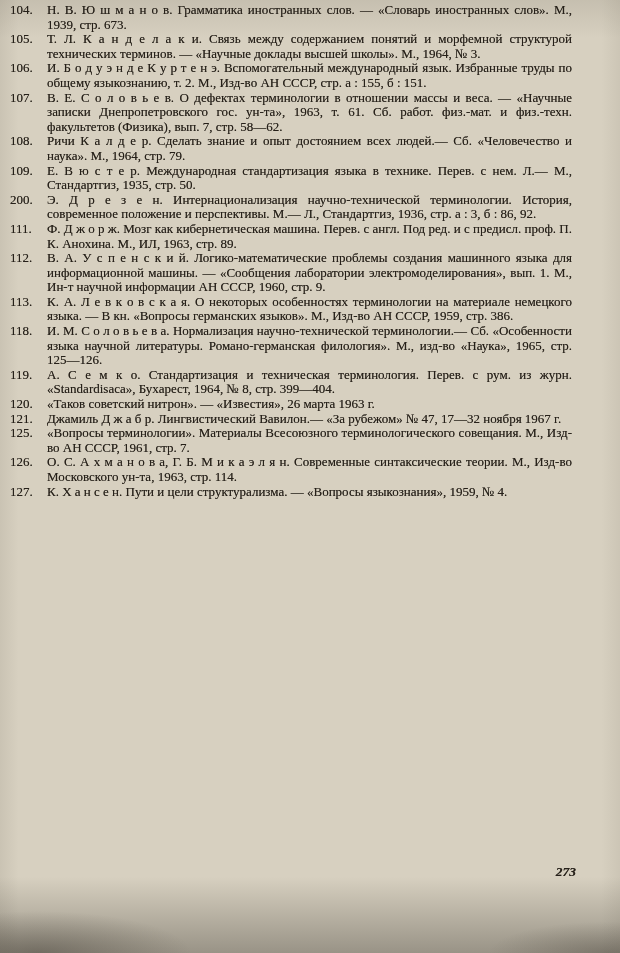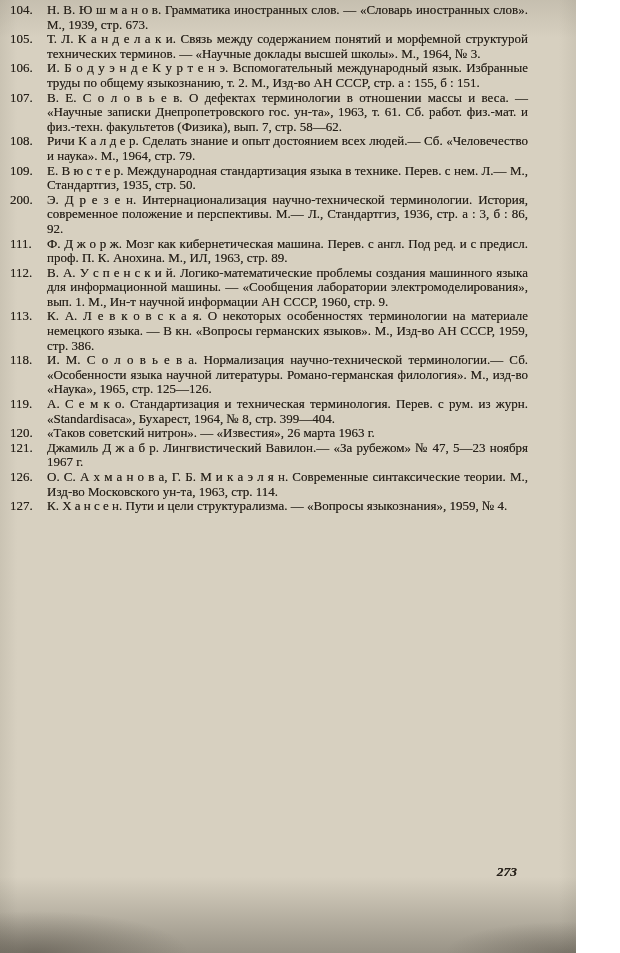--- a/index.html
+++ b/index.html
@@ -6,21 +6,21 @@
   html, body {
     margin: 0; padding: 0;
     width: 620px; height: 953px;
   }
   body {
     font-family: "Liberation Serif", "DejaVu Serif", serif;
     overflow: hidden;
   }
   .page {
     position: relative;
-    width: 576px; height: 953px;
+    width: 620px; height: 953px;
     overflow: hidden;
     color: #262019;
     background:
       radial-gradient(ellipse 220px 60px at 6% 100%, rgba(55,50,42,0.40), rgba(55,50,42,0) 70%),
       radial-gradient(ellipse 170px 45px at 98% 100%, rgba(55,50,42,0.30), rgba(55,50,42,0) 70%),
       linear-gradient(to bottom, rgba(108,102,88,0.16) 0%, rgba(108,102,88,0) 4%, rgba(108,102,88,0) 92%, rgba(60,56,48,0.40) 100%),
       linear-gradient(to right, rgba(108,102,88,0.12) 0%, rgba(108,102,88,0) 3%, rgba(108,102,88,0) 97%, rgba(108,102,88,0.10) 100%),
       #d7d0c0;
     padding: 3px 48px 0 10px;
     font-size: 13px;
@@ -34,21 +34,21 @@
     text-shadow: 0 0 0.5px rgba(30,25,18,0.55);
   }
   .entry .num {
     display: inline-block;
     width: 37px;
     text-indent: 0;
   }
   .pagenum {
     position: absolute;
     top: 865px;
-    right: 59px;
+    right: 44px;
     font-style: italic;
     font-weight: bold;
     font-size: 13.5px;
     text-shadow: 0 0 0.5px rgba(30,25,18,0.55);
     margin-left: 12px;
   }
 </style>
 </head>
 <body>
 
@@ -60,18 +60,19 @@
       <div class="entry"><span class="num">107.</span><span class="txt">В. Е. С о л о в ь е в. О дефектах терминологии в отношении массы и веса. — «Научные записки Днепропетровского гос. ун-та», 1963, т. 61. Сб. работ. физ.-мат. и физ.-техн. факультетов (Физика), вып. 7, стр. 58—62.</span></div>
       <div class="entry"><span class="num">108.</span><span class="txt">Ричи К а л д е р. Сделать знание и опыт достоянием всех людей.— Сб. «Человечество и наука». М., 1964, стр. 79.</span></div>
       <div class="entry"><span class="num">109.</span><span class="txt">Е. В ю с т е р. Международная стандартизация языка в технике. Перев. с нем. Л.— М., Стандартгиз, 1935, стр. 50.</span></div>
       <div class="entry"><span class="num">200.</span><span class="txt">Э. Д р е з е н. Интернационализация научно-технической терминологии. История, современное положение и перспективы. М.— Л., Стандартгиз, 1936, стр. а : 3, б : 86, 92.</span></div>
       <div class="entry"><span class="num">111.</span><span class="txt">Ф. Д ж о р ж. Мозг как кибернетическая машина. Перев. с англ. Под ред. и с предисл. проф. П. К. Анохина. М., ИЛ, 1963, стр. 89.</span></div>
       <div class="entry"><span class="num">112.</span><span class="txt">В. А. У с п е н с к и й. Логико-математические проблемы создания машинного языка для информационной машины. — «Сообщения лаборатории электромоделирования», вып. 1. М., Ин-т научной информации АН СССР, 1960, стр. 9.</span></div>
       <div class="entry"><span class="num">113.</span><span class="txt">К. А. Л е в к о в с к а я. О некоторых особенностях терминологии на материале немецкого языка. — В кн. «Вопросы германских языков». М., Изд-во АН СССР, 1959, стр. 386.</span></div>
       <div class="entry"><span class="num">118.</span><span class="txt">И. М. С о л о в ь е в а. Нормализация научно-технической терминологии.— Сб. «Особенности языка научной литературы. Романо-германская филология». М., изд-во «Наука», 1965, стр. 125—126.</span></div>
       <div class="entry"><span class="num">119.</span><span class="txt">А. С е м к о. Стандартизация и техническая терминология. Перев. с рум. из журн. «Standardisaca», Бухарест, 1964, № 8, стр. 399—404.</span></div>
       <div class="entry"><span class="num">120.</span><span class="txt">«Таков советский нитрон». — «Известия», 26 марта 1963 г.</span></div>
-      <div class="entry"><span class="num">121.</span><span class="txt">Джамиль Д ж а б р. Лингвистический Вавилон.— «За рубежом» № 47, 5—23 ноября 1967 г.</span></div>
+      <div class="entry"><span class="num">121.</span><span class="txt">Джамиль Д ж а б р. Лингвистический Вавилон.— «За рубежом» № 47, 17—32 ноября 1967 г.</span></div>
+      <div class="entry"><span class="num">125.</span><span class="txt">«Вопросы терминологии». Материалы Всесоюзного терминологического совещания. М., Изд-во АН СССР, 1961, стр. 7.</span></div>
       <div class="entry"><span class="num">126.</span><span class="txt">О. С. А х м а н о в а,  Г. Б. М и к а э л я н. Современные синтаксические теории. М., Изд-во Московского ун-та, 1963, стр. 114.</span></div>
       <div class="entry"><span class="num">127.</span><span class="txt">К. Х а н с е н. Пути и цели структурализма. — «Вопросы языкознания», 1959, № 4.</span></div>
     </div>
   <div class="pagenum">273</div>
 </div>
 
 </body></html>

